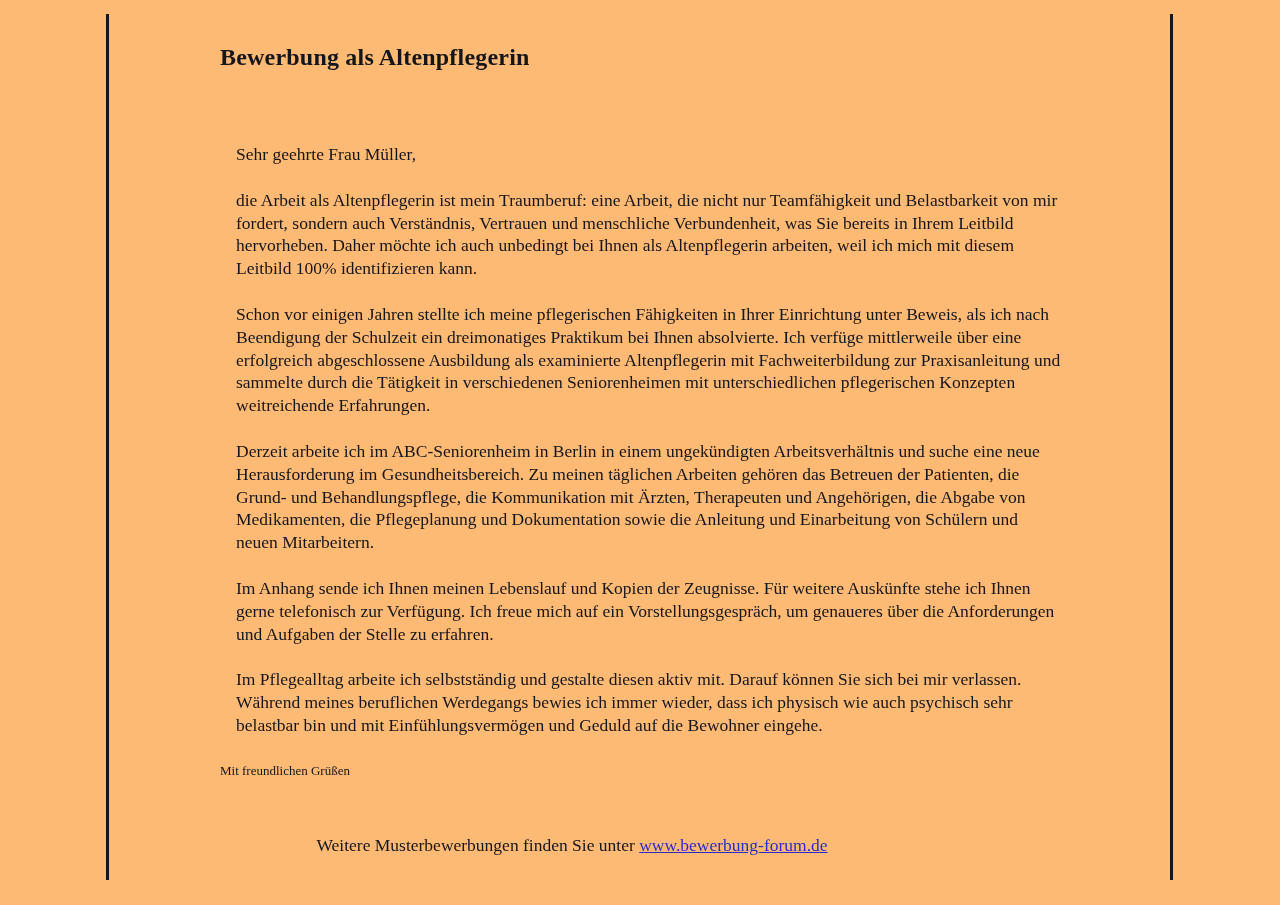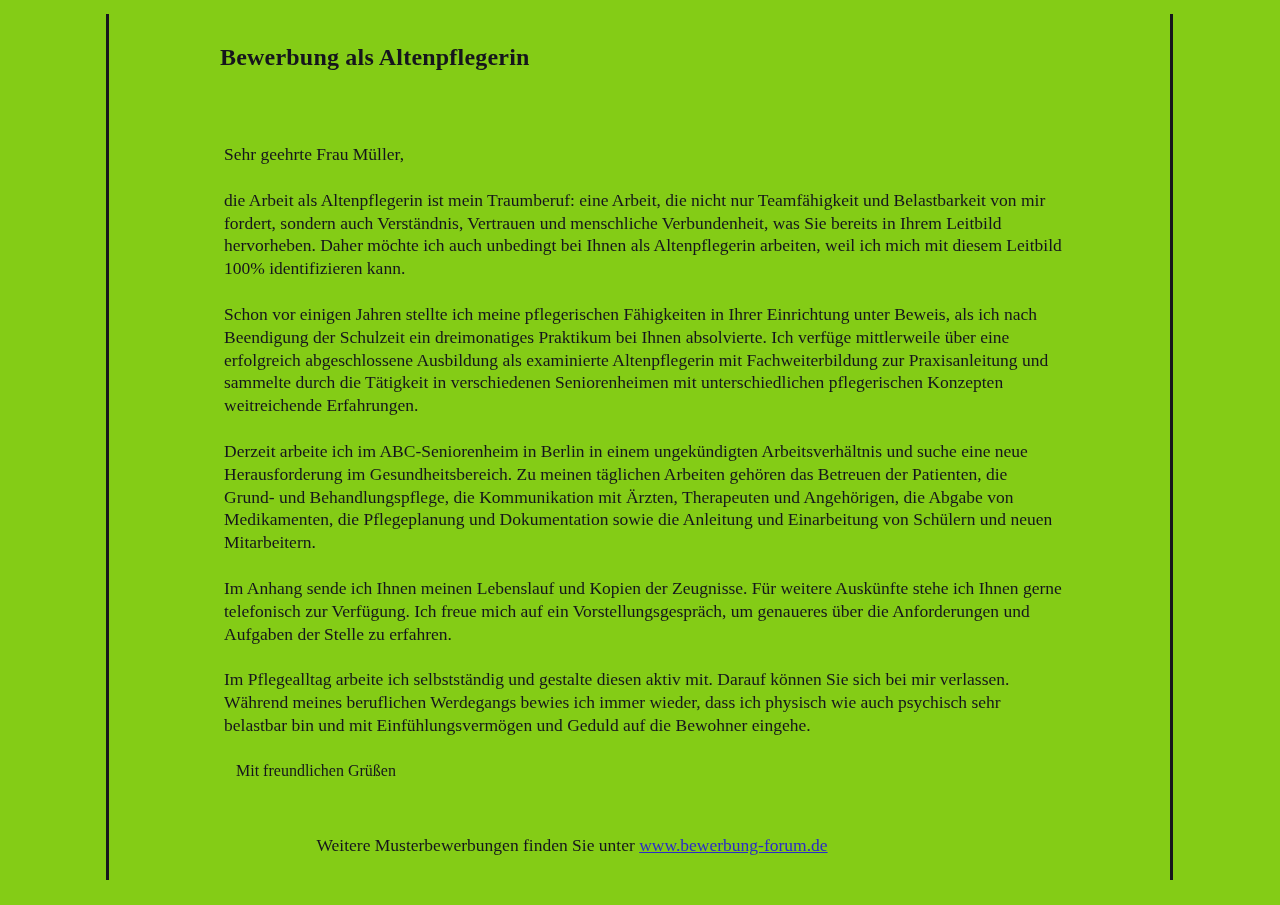--- a/index.html
+++ b/index.html
@@ -5,21 +5,21 @@
   html, body {
     margin: 0;
     padding: 0;
     background: #e4e0ea;
     font-family: "Liberation Serif", serif;
   }
   .page {
     position: relative;
     width: 1280px;
     height: 905px;
-    background: #84cc16;
+    background: #fdba74;
     overflow: hidden;
   }
   .rule {
     position: absolute;
     top: 14px;
     width: 3px;
     height: 866px;
     background: #17171c;
   }
   .rule-left  { left: 106px; }
@@ -33,26 +33,26 @@
   }
   .title {
     font-size: 24px;
     font-weight: bold;
     margin: 0 0 72px 0;
     letter-spacing: 0.2px;
   }
   .para {
     font-size: 17.5px;
     line-height: 22.8px;
-    margin: 0 0 23px 4px;
+    margin: 0 0 23px 16px;
   }
   .closing {
-    font-size: 16px;
+    font-size: 13px;
     line-height: 22.8px;
-    margin: 16px;
+    margin: 0;
   }
   .footer {
     position: absolute;
     left: 110px;
     width: 924px;
     bottom: 49px;
     text-align: center;
     font-size: 17.5px;
     color: #15151c;
   }

